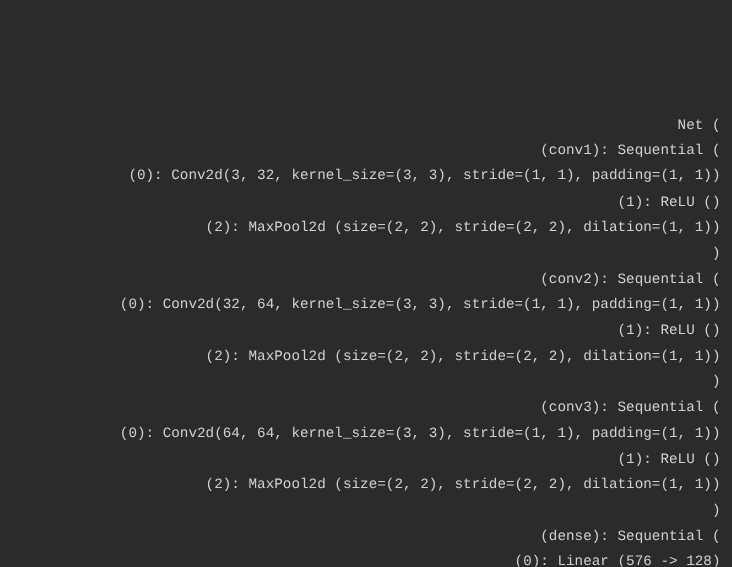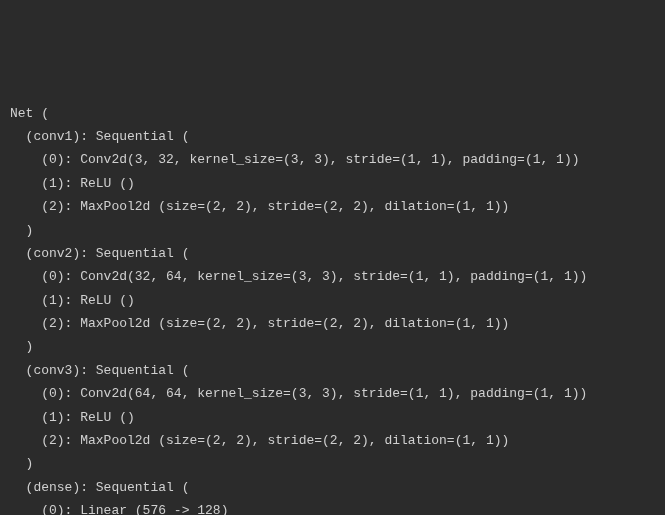--- a/index.html
+++ b/index.html
@@ -14,20 +14,21 @@
       font-size: 13px;
       line-height: 1.8;
       padding: 8px 10px;
       width: 665px;
       height: 515px;
       white-space: pre;
       overflow: hidden;
     }
     .code-line {
       display: block;
+      text-align: right;
     }
   </style>
 </head>
 <body>
 
 
 
 <span class="code-line">Net (</span><span class="code-line">  (conv1): Sequential (</span><span class="code-line">    (0): Conv2d(3, 32, kernel_size=(3, 3), stride=(1, 1), padding=(1, 1))</span><span class="code-line">    (1): ReLU ()</span><span class="code-line">    (2): MaxPool2d (size=(2, 2), stride=(2, 2), dilation=(1, 1))</span><span class="code-line">  )</span><span class="code-line">  (conv2): Sequential (</span><span class="code-line">    (0): Conv2d(32, 64, kernel_size=(3, 3), stride=(1, 1), padding=(1, 1))</span><span class="code-line">    (1): ReLU ()</span><span class="code-line">    (2): MaxPool2d (size=(2, 2), stride=(2, 2), dilation=(1, 1))</span><span class="code-line">  )</span><span class="code-line">  (conv3): Sequential (</span><span class="code-line">    (0): Conv2d(64, 64, kernel_size=(3, 3), stride=(1, 1), padding=(1, 1))</span><span class="code-line">    (1): ReLU ()</span><span class="code-line">    (2): MaxPool2d (size=(2, 2), stride=(2, 2), dilation=(1, 1))</span><span class="code-line">  )</span><span class="code-line">  (dense): Sequential (</span><span class="code-line">    (0): Linear (576 -&gt; 128)</span>
 
 

